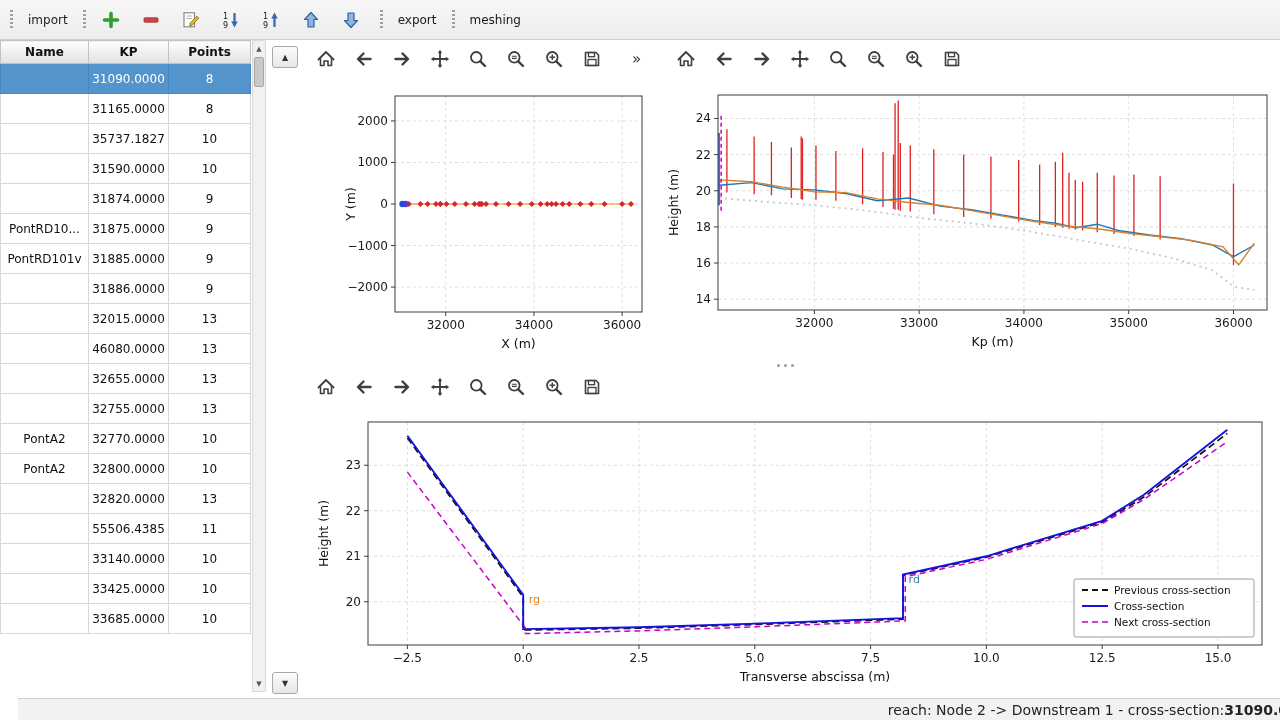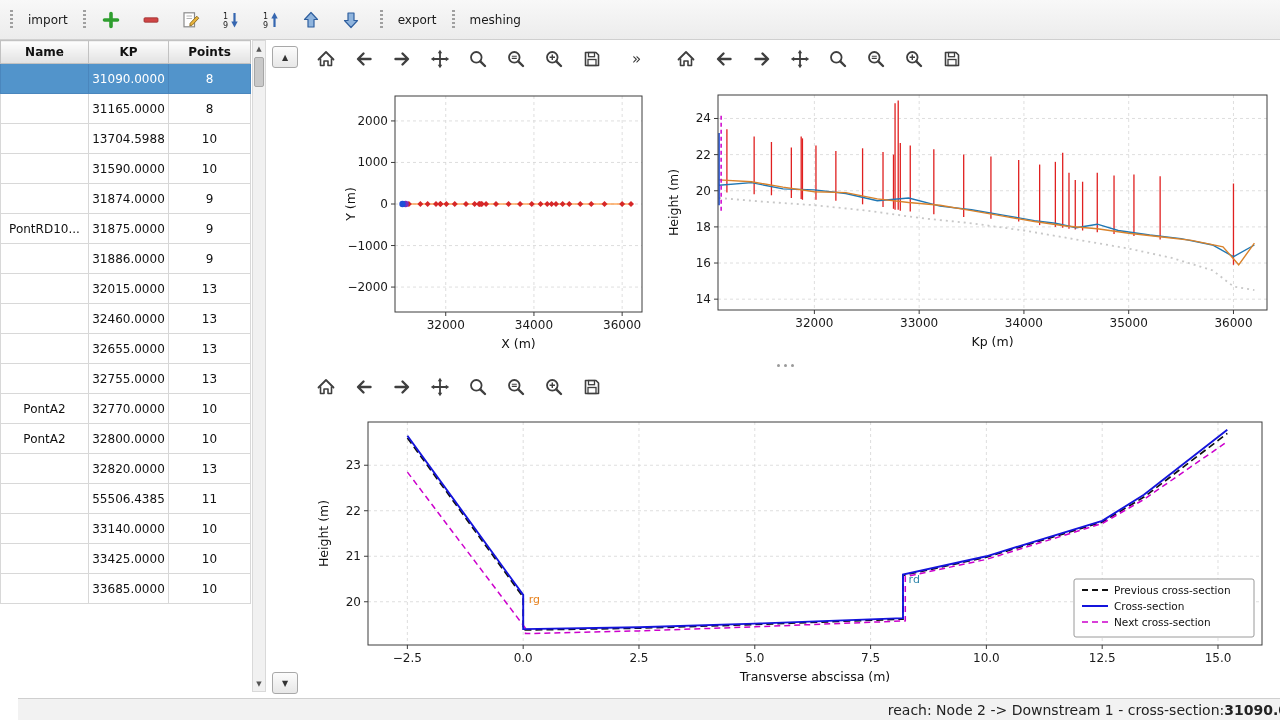--- a/index.html
+++ b/index.html
@@ -155,51 +155,56 @@
           <td>31090.0000</td>
           <td>8</td>
         </tr>
         <tr>
           <td></td>
           <td>31165.0000</td>
           <td>8</td>
         </tr>
         <tr>
           <td></td>
-          <td>13704.5988</td>
+          <td>35737.1827</td>
           <td>10</td>
         </tr>
         <tr>
           <td></td>
           <td>31590.0000</td>
           <td>10</td>
         </tr>
         <tr>
           <td></td>
           <td>31874.0000</td>
           <td>9</td>
         </tr>
         <tr>
           <td>PontRD10...</td>
           <td>31875.0000</td>
           <td>9</td>
         </tr>
         <tr>
+          <td>PontRD101v</td>
+          <td>31885.0000</td>
+          <td>9</td>
+        </tr>
+        <tr>
           <td></td>
           <td>31886.0000</td>
           <td>9</td>
         </tr>
         <tr>
           <td></td>
           <td>32015.0000</td>
           <td>13</td>
         </tr>
         <tr>
           <td></td>
-          <td>32460.0000</td>
+          <td>46080.0000</td>
           <td>13</td>
         </tr>
         <tr>
           <td></td>
           <td>32655.0000</td>
           <td>13</td>
         </tr>
         <tr>
           <td></td>
           <td>32755.0000</td>

